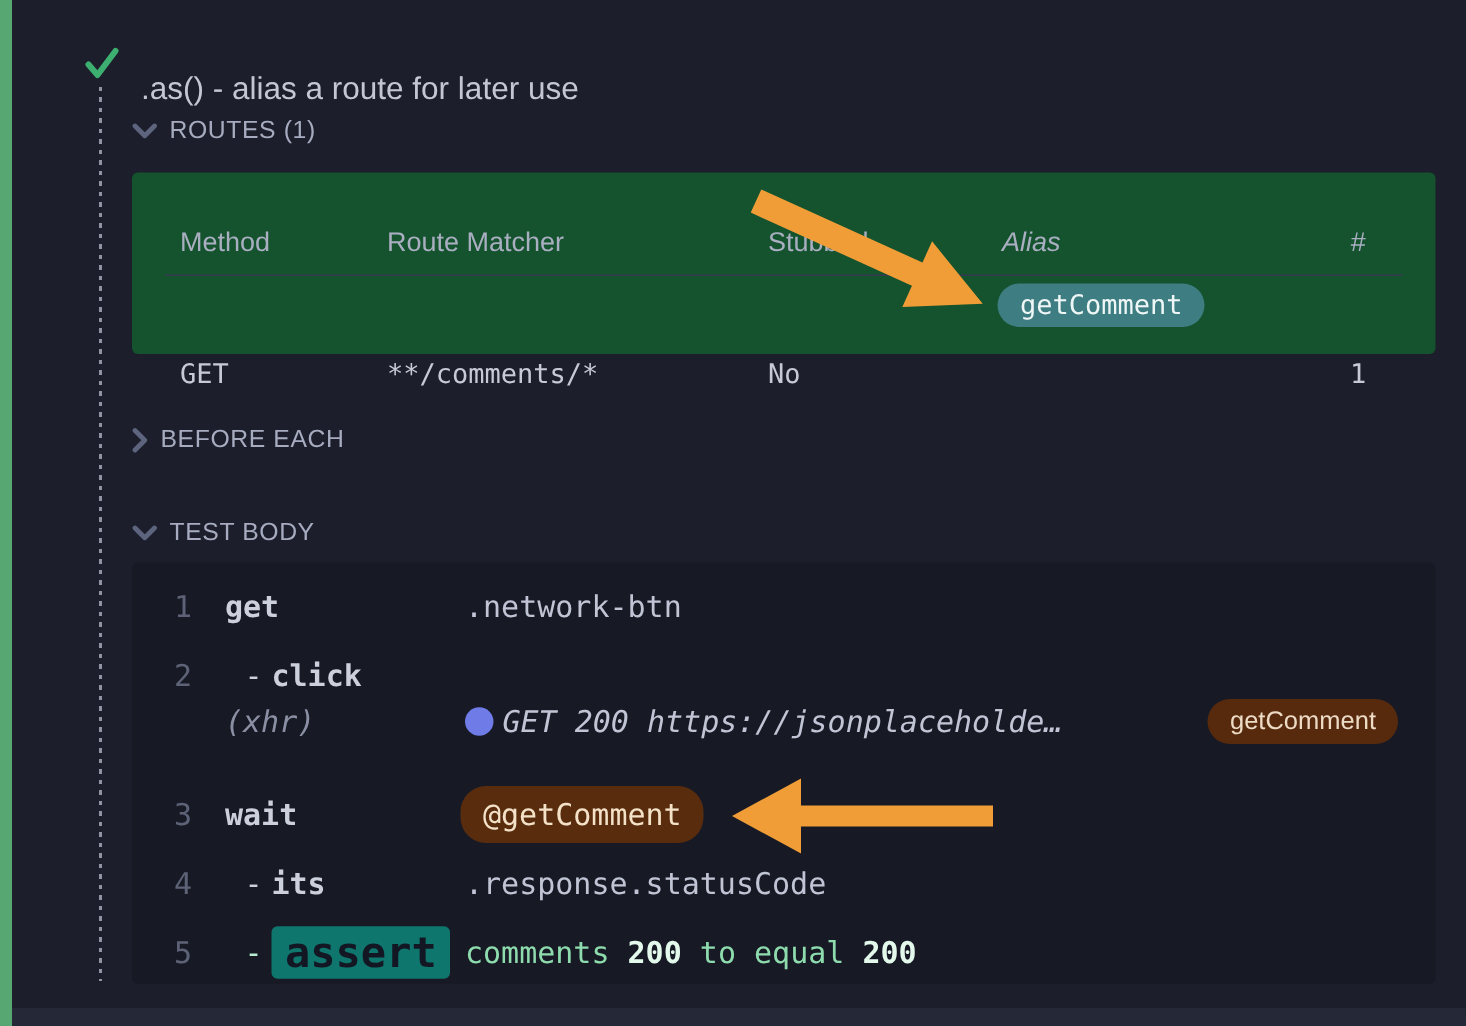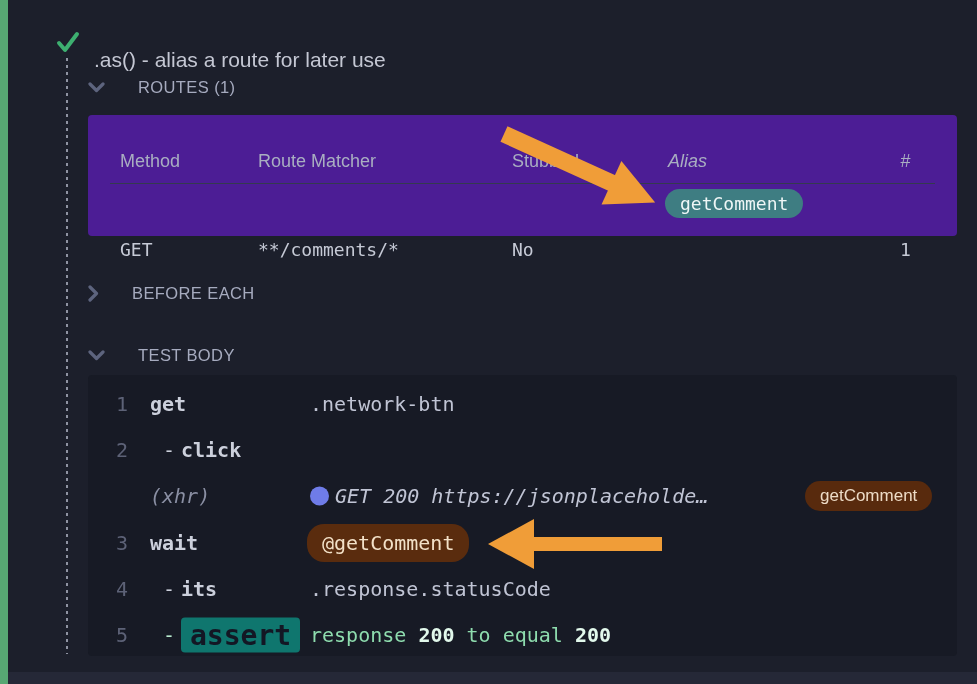--- a/index.html
+++ b/index.html
@@ -22,51 +22,51 @@
   .test-header { position:absolute; left:56px; top:12px; display:flex; align-items:center; gap:14px; }
   .test-title { font-size:21px; color:#c4c7d3;margin-top:36px; }
 
   
   .guide-line {
     position:absolute; left:66px; top:58px; width:2px; height:596px;
     background:repeating-linear-gradient(to bottom, #8f93a2 0 3px, transparent 3px 7px);
   }
 
   
-  .section-header { position:absolute; display:flex; align-items:center; gap:33px; cursor:pointer; }
+  .section-header { position:absolute; display:flex; align-items:center; gap:8px; cursor:pointer; }
   .section-label { font-size:16.5px; letter-spacing:0.4px; color:#a6abbf; }
   .sh-routes { left:88px; top:78px; }
   .sh-before { left:88px; top:284px; }
   .sh-body   { left:88px; top:346px; }
 
   
   .routes-table {
     position:absolute; left:88px; top:115px; width:869px; height:121px;
-    background:#4c1d95; border-radius:4px;
+    background:#14532d; border-radius:4px;
   }
   .routes-table .hdr { position:absolute; top:36px; font-size:18px; color:#a9aec1; }
   .routes-table .cell { position:absolute; top:124px; font-size:18px; color:#c6cad6; }
   .h-method { left:32px; }  .h-matcher { left:170px; } .h-stubbed { left:424px; }
   .h-alias { left:580px;font-style:italic; }  .h-count { left:805px; width:25px; text-align:center; }
   .c-method { left:32px; }  .c-matcher { left:170px; } .c-stubbed { left:424px; }
   .c-count  { left:805px; width:25px; text-align:center; }
   .tbl-divider { position:absolute; left:22px; right:22px; top:68px; height:1px; background:#343a4e; }
   .alias-badge {
     position:absolute; left:577px; top:74px;
     background:#3e7d82; color:#eef6f6; font-size:18px;
     padding:4px 15px; border-radius:15px;
   }
 
   
   .cmd-panel {
     position:absolute; left:88px; top:375px; width:869px; height:281px;
     background:#171a25; border-radius:4px;
   }
   .cmd-row { position:absolute; left:0; width:100%; height:40px; }
-  .r1 { top:9px; } .r2 { top:55px; } .r3 { top:101px;text-align:center; } .r4 { top:148px; } .r5 { top:194px; } .r6 { top:240px; }
+  .r1 { top:9px; } .r2 { top:55px; } .r3 { top:86px;text-align:center; } .r4 { top:148px; } .r5 { top:194px; } .r6 { top:240px; }
   .cmd-row > span, .cmd-row > div { position:absolute; top:50%; transform:translateY(-50%); }
   .cmd-num  { left:0; width:40px; text-align:right; font-size:20px; color:#5d6277; }
   .cmd-name { left:62px; font-size:20px; font-weight:bold; color:#ccd0dc; }
   .cmd-dash { left:75px; font-size:20px; color:#ccd0dc; }
   .cmd-name-child { left:93px; font-size:20px; font-weight:bold; color:#ccd0dc; }
   .cmd-msg  { left:222px; font-size:20px; color:#c0c4d4; white-space:nowrap; }
   .evt-name { left:62px; font-size:20px; font-style:italic; color:#8a8fa3; }
   .evt-dot  { left:222px; width:19px; height:19px; border-radius:50%; background:#6f7ce8; }
   .evt-msg  { left:247px; font-size:20px; font-style:italic; color:#c0c4d4; white-space:nowrap; }
   .route-badge {
@@ -170,21 +170,21 @@
     <span class="cmd-num mono">4</span>
     <span class="cmd-dash mono">-</span>
     <span class="cmd-name-child mono">its</span>
     <span class="cmd-msg mono">.response.statusCode</span>
   </div>
 
   <div class="cmd-row r6">
     <span class="cmd-num mono">5</span>
     <span class="assert-dash mono">-</span>
     <span class="assert-badge mono">assert</span>
-    <span class="assert-msg mono"><span class="g">response</span> <span class="gb">200</span> <span class="g">to equal</span> <span class="gb">200</span></span>
+    <span class="assert-msg mono"><span class="g">comments</span> <span class="gb">200</span> <span class="g">to equal</span> <span class="gb">200</span></span>
   </div>
 
 </div>
 
 <svg class="arrow-svg" style="left:492px; top:116px;" width="200" height="110" viewBox="0 0 200 110">
   <g transform="translate(12,18) rotate(24.4)">
     <rect x="0" y="-8.5" width="122" height="17" fill="#f09d38"></rect>
     <polygon points="118,-24 118,24 166,0" fill="#f09d38"></polygon>
   </g>
 </svg>

